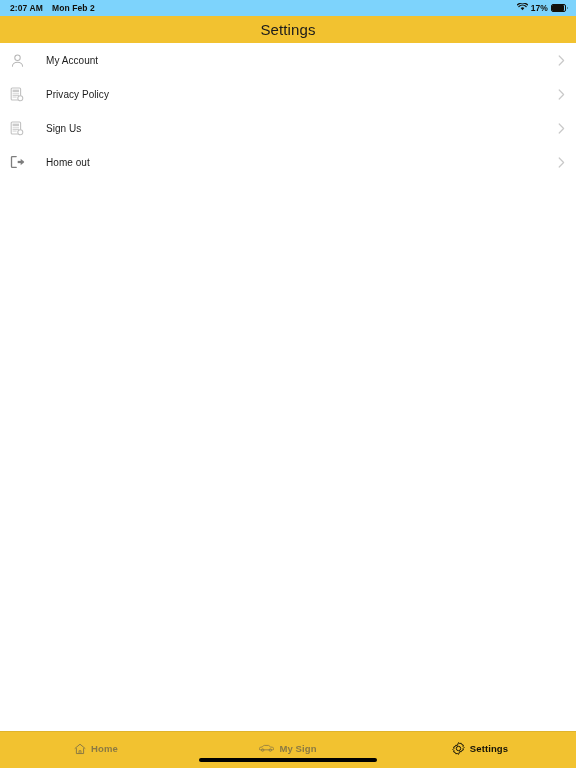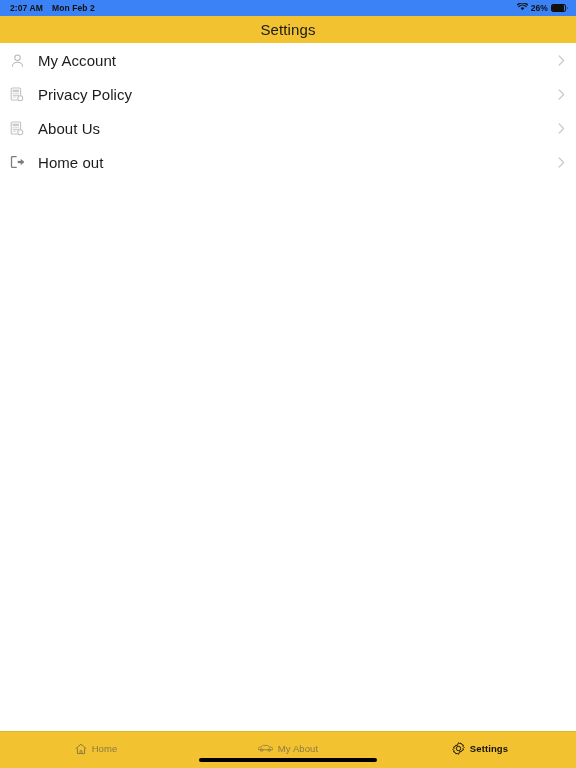--- a/index.html
+++ b/index.html
@@ -8,21 +8,21 @@
     background:#ffffff;
     font-family:"Liberation Sans", sans-serif;
     -webkit-font-smoothing:antialiased;
     overflow:hidden;
   }
   #app { position:relative; width:576px; height:768px; background:#ffffff; }
 
   
   .statusbar {
     position:absolute; top:0; left:0; width:576px; height:16px;
-    background:#3b82f6;
+    background:#7dd3fc;
     display:flex; align-items:center;
     padding:0 8px 0 10px;
     font-size:8.5px; color:#12100b; font-weight:bold;
     letter-spacing:.1px;
   }
   .sb-left { display:flex; align-items:center; gap:9px; }
   .sb-right { margin-left:auto; display:flex; align-items:center; gap:3px; }
   .sb-time {}
   .sb-date {}
   .wifi-icon { display:block; }
@@ -57,22 +57,22 @@
     position:relative; height:34px; width:576px;
     display:flex; align-items:center;
     background:#ffffff; cursor:default;
   }
   .row-icon {
     width:30px; min-width:30px; height:34px;
     display:flex; align-items:center; justify-content:center;
     margin-left:2px;
   }
   .row-label {
-    font-size:15px; color:#1c1c1c; letter-spacing:.05px;
-    margin-left:6px;
+    font-size:10px; color:#1c1c1c; letter-spacing:.05px;
+    margin-left:14px;
   }
   .row-chevron {
     position:absolute; right:10px; top:50%; transform:translateY(-50%);
     width:10px; height:10px;
     display:flex; align-items:center; justify-content:center;
   }
 
   
   .tabbar {
     position:absolute; left:0; bottom:0; width:576px; height:37px;
@@ -81,21 +81,21 @@
   }
   .tabbar-top {
     position:absolute; top:0; left:0; width:576px; height:1px;
     background:rgba(0,0,0,.07);
   }
   .tab {
     flex:1; height:23px; margin-top:6px;
     display:flex; align-items:center; justify-content:center; gap:5px;
     cursor:default;
   }
-  .tab-label { font-size:9.5px; letter-spacing:.1px; }
+  .tab-label { font-size:9.5px; letter-spacing:.1px;font-weight:bold; }
   .tab.inactive .tab-label { color:#8b7a43; }
   .tab.active .tab-label { color:#141208; font-weight:bold; }
   .tab-icon { display:flex; align-items:center; justify-content:center; }
 
   .home-indicator {
     position:absolute; bottom:6px; left:50%; transform:translateX(-50%);
     width:178px; height:4px; background:#000000; border-radius:3px;
   }
 </style>
 </head>
@@ -109,21 +109,21 @@
       <span class="sb-date">Mon Feb 2</span>
     </div>
     <div class="sb-right">
       <span class="wifi-icon">
         <svg width="11" height="8" viewBox="0 0 11 8">
           <path d="M5.5 7.3 L3.6 5.1 a3 3 0 0 1 3.8 0 Z" fill="#12100b"></path>
           <path d="M1.9 3.5 a5.3 5.3 0 0 1 7.2 0" stroke="#12100b" stroke-width="1.25" fill="none" stroke-linecap="round"></path>
           <path d="M0.5 1.8 a7.6 7.6 0 0 1 10 0" stroke="#12100b" stroke-width="1.25" fill="none" stroke-linecap="round"></path>
         </svg>
       </span>
-      <span class="batt-pct">26%</span>
+      <span class="batt-pct">17%</span>
       <span class="batt-icon">
         <span class="batt-body"></span>
         <span class="batt-fill"></span>
         <span class="batt-cap"></span>
       </span>
     </div>
   </div>
 
   <div class="header">
     <div class="header-title">Settings</div>
@@ -172,21 +172,21 @@
       <div class="row-icon">
         <svg width="14" height="15" viewBox="0 0 14 15">
           <rect x="1.2" y="1" width="9.4" height="12" rx="1" fill="none" stroke="#c2c2c2" stroke-width="1.1"></rect>
           <rect x="2.6" y="2.6" width="6.4" height="2.6" fill="#cccccc"></rect>
           <rect x="2.6" y="6.4" width="6.4" height=".9" fill="#cccccc"></rect>
           <rect x="2.6" y="8" width="6.4" height=".9" fill="#cccccc"></rect>
           <rect x="2.6" y="9.6" width="4" height=".9" fill="#cccccc"></rect>
           <circle cx="10.3" cy="11.3" r="2.5" fill="#ffffff" stroke="#c2c2c2" stroke-width="1.05"></circle>
         </svg>
       </div>
-      <div class="row-label">About Us</div>
+      <div class="row-label">Sign Us</div>
       <div class="row-chevron">
         <svg width="7" height="11" viewBox="0 0 7 11">
             <path d="M1.2 1 L5.6 5.5 L1.2 10" fill="none" stroke="#c9c9c9" stroke-width="1.2" stroke-linecap="round" stroke-linejoin="round"></path>
           </svg>
       </div>
     </div>
 
     <div class="row">
       <div class="row-icon">
         <svg width="15" height="14" viewBox="0 0 16 14">
@@ -220,21 +220,21 @@
     </div>
 
     <div class="tab inactive">
       <span class="tab-icon">
         <svg width="15" height="9" viewBox="0 0 18 10">
           <path d="M1.4 6.6 h15.2 a1 1 0 0 0 1-1 v-.5 a1.6 1.6 0 0 0 -1.3-1.5 l-2.6-.5 -1.6-1.4 a1.6 1.6 0 0 0 -1-.4 H6.4 a1.6 1.6 0 0 0 -1 .4 L3.8 3.1 1.7 3.6 a1.6 1.6 0 0 0 -1.3 1.5 v.5 a1 1 0 0 0 1 1 Z" fill="none" stroke="#8b7a43" stroke-width="1"></path>
           <circle cx="4.4" cy="6.9" r="1.5" fill="none" stroke="#8b7a43" stroke-width="1"></circle>
           <circle cx="13.6" cy="6.9" r="1.5" fill="none" stroke="#8b7a43" stroke-width="1"></circle>
         </svg>
       </span>
-      <span class="tab-label">My About</span>
+      <span class="tab-label">My Sign</span>
     </div>
 
     <div class="tab active">
       <span class="tab-icon">
         <svg width="13" height="13" viewBox="0 0 16 16">
           <path d="M8 .8 l1.5 1.1 1.8-.4 .8 1.7 1.8 .5 -.3 1.8 1.3 1.3 -1.3 1.3 .3 1.8 -1.8 .5 -.8 1.7 -1.8-.4 L8 15.2 6.5 14.1 4.7 14.5 3.9 12.8 2.1 12.3 2.4 10.5 1.1 9.2 2.4 7.9 2.1 6.1 3.9 5.6 4.7 3.9 6.5 4.3 Z" fill="none" stroke="#141208" stroke-width="1.2" stroke-linejoin="round"></path>
           <circle cx="8" cy="8" r="2.7" fill="none" stroke="#141208" stroke-width="1.2"></circle>
         </svg>
       </span>
       <span class="tab-label">Settings</span>

